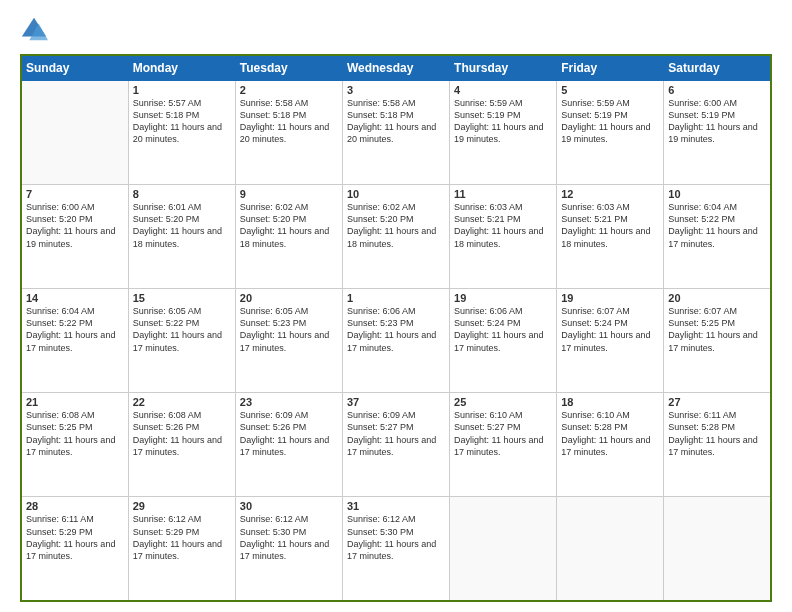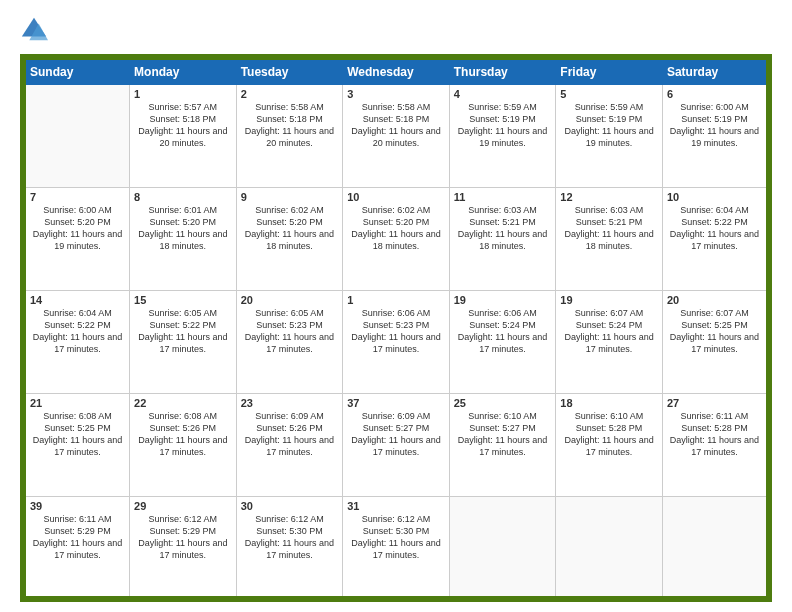--- a/index.html
+++ b/index.html
@@ -56,21 +56,21 @@
       font-weight: bold;
       color: #222;
       line-height: 1.1;
     }
     .location {
       font-size: 14px;
       color: #444;
     }
     .calendar {
       flex: 1;
-      border: 6px solid #4d7c0f;
+      border: 2px solid #4d7c0f;
       border-collapse: collapse;
       width: 100%;
       table-layout: fixed;
     }
     .calendar th {
       background: #1a6ab5;
       color: #fff;
       font-size: 12px;
       font-weight: bold;
       padding: 5px 4px;
@@ -89,21 +89,20 @@
       font-size: 11px;
       font-weight: bold;
       color: #333;
       display: block;
       margin-bottom: 1px;
     }
     .cell-info {
       font-size: 9px;
       line-height: 1.35;
       color: #333;
-      text-align: center;
     }
     .empty-cell {
       background: #f9f9f9;
     }
     table {
       width: 100%;
       border-collapse: collapse;
       table-layout: fixed;
     }
   </style>
@@ -307,21 +306,21 @@
           </td>
           <td>
             <span class="day-num">27</span>
             <div class="cell-info" style="white-space: pre-line;">Sunrise: 6:11 AM
 Sunset: 5:28 PM
 Daylight: 11 hours and 17 minutes.</div>
           </td>
         </tr>
         <tr>
           <td>
-            <span class="day-num">39</span>
+            <span class="day-num">28</span>
             <div class="cell-info" style="white-space: pre-line;">Sunrise: 6:11 AM
 Sunset: 5:29 PM
 Daylight: 11 hours and 17 minutes.</div>
           </td>
           <td>
             <span class="day-num">29</span>
             <div class="cell-info" style="white-space: pre-line;">Sunrise: 6:12 AM
 Sunset: 5:29 PM
 Daylight: 11 hours and 17 minutes.</div>
           </td>

